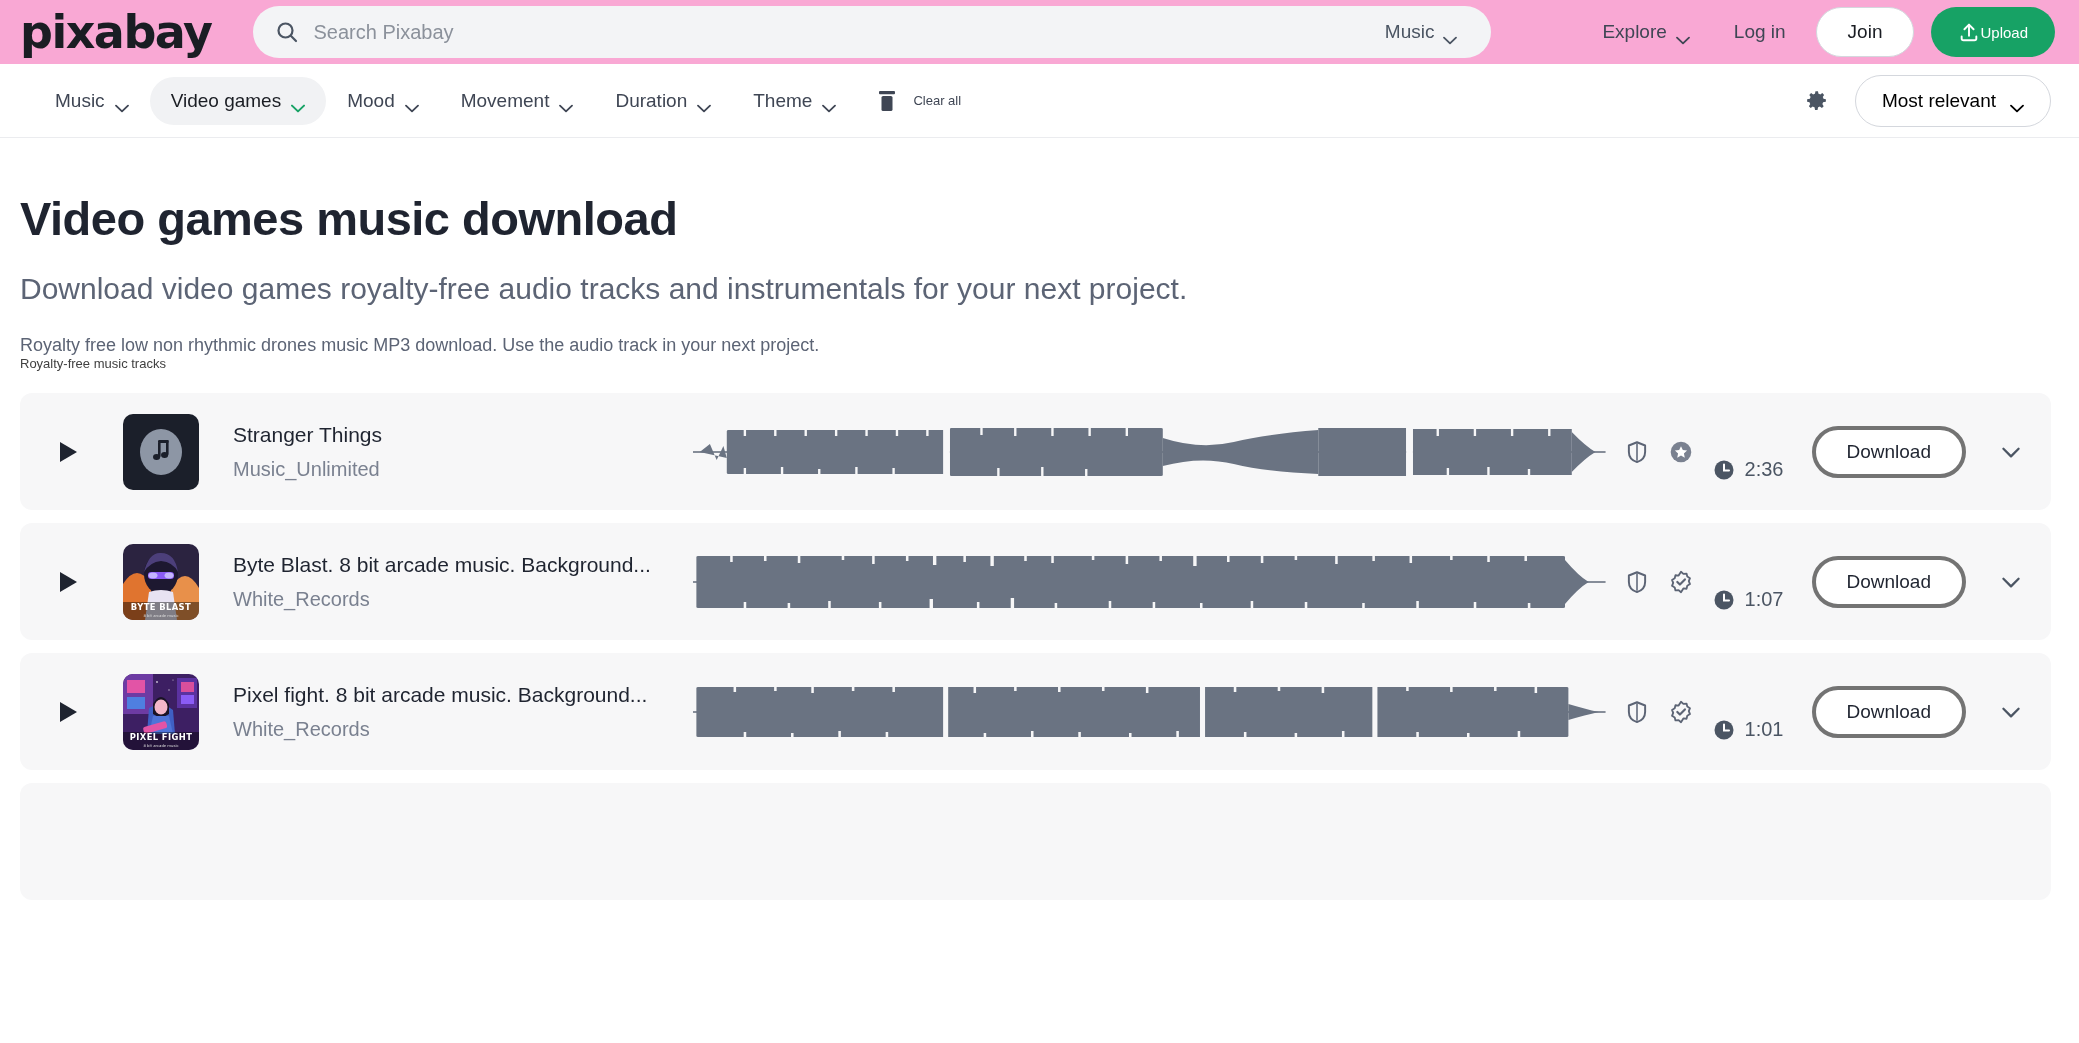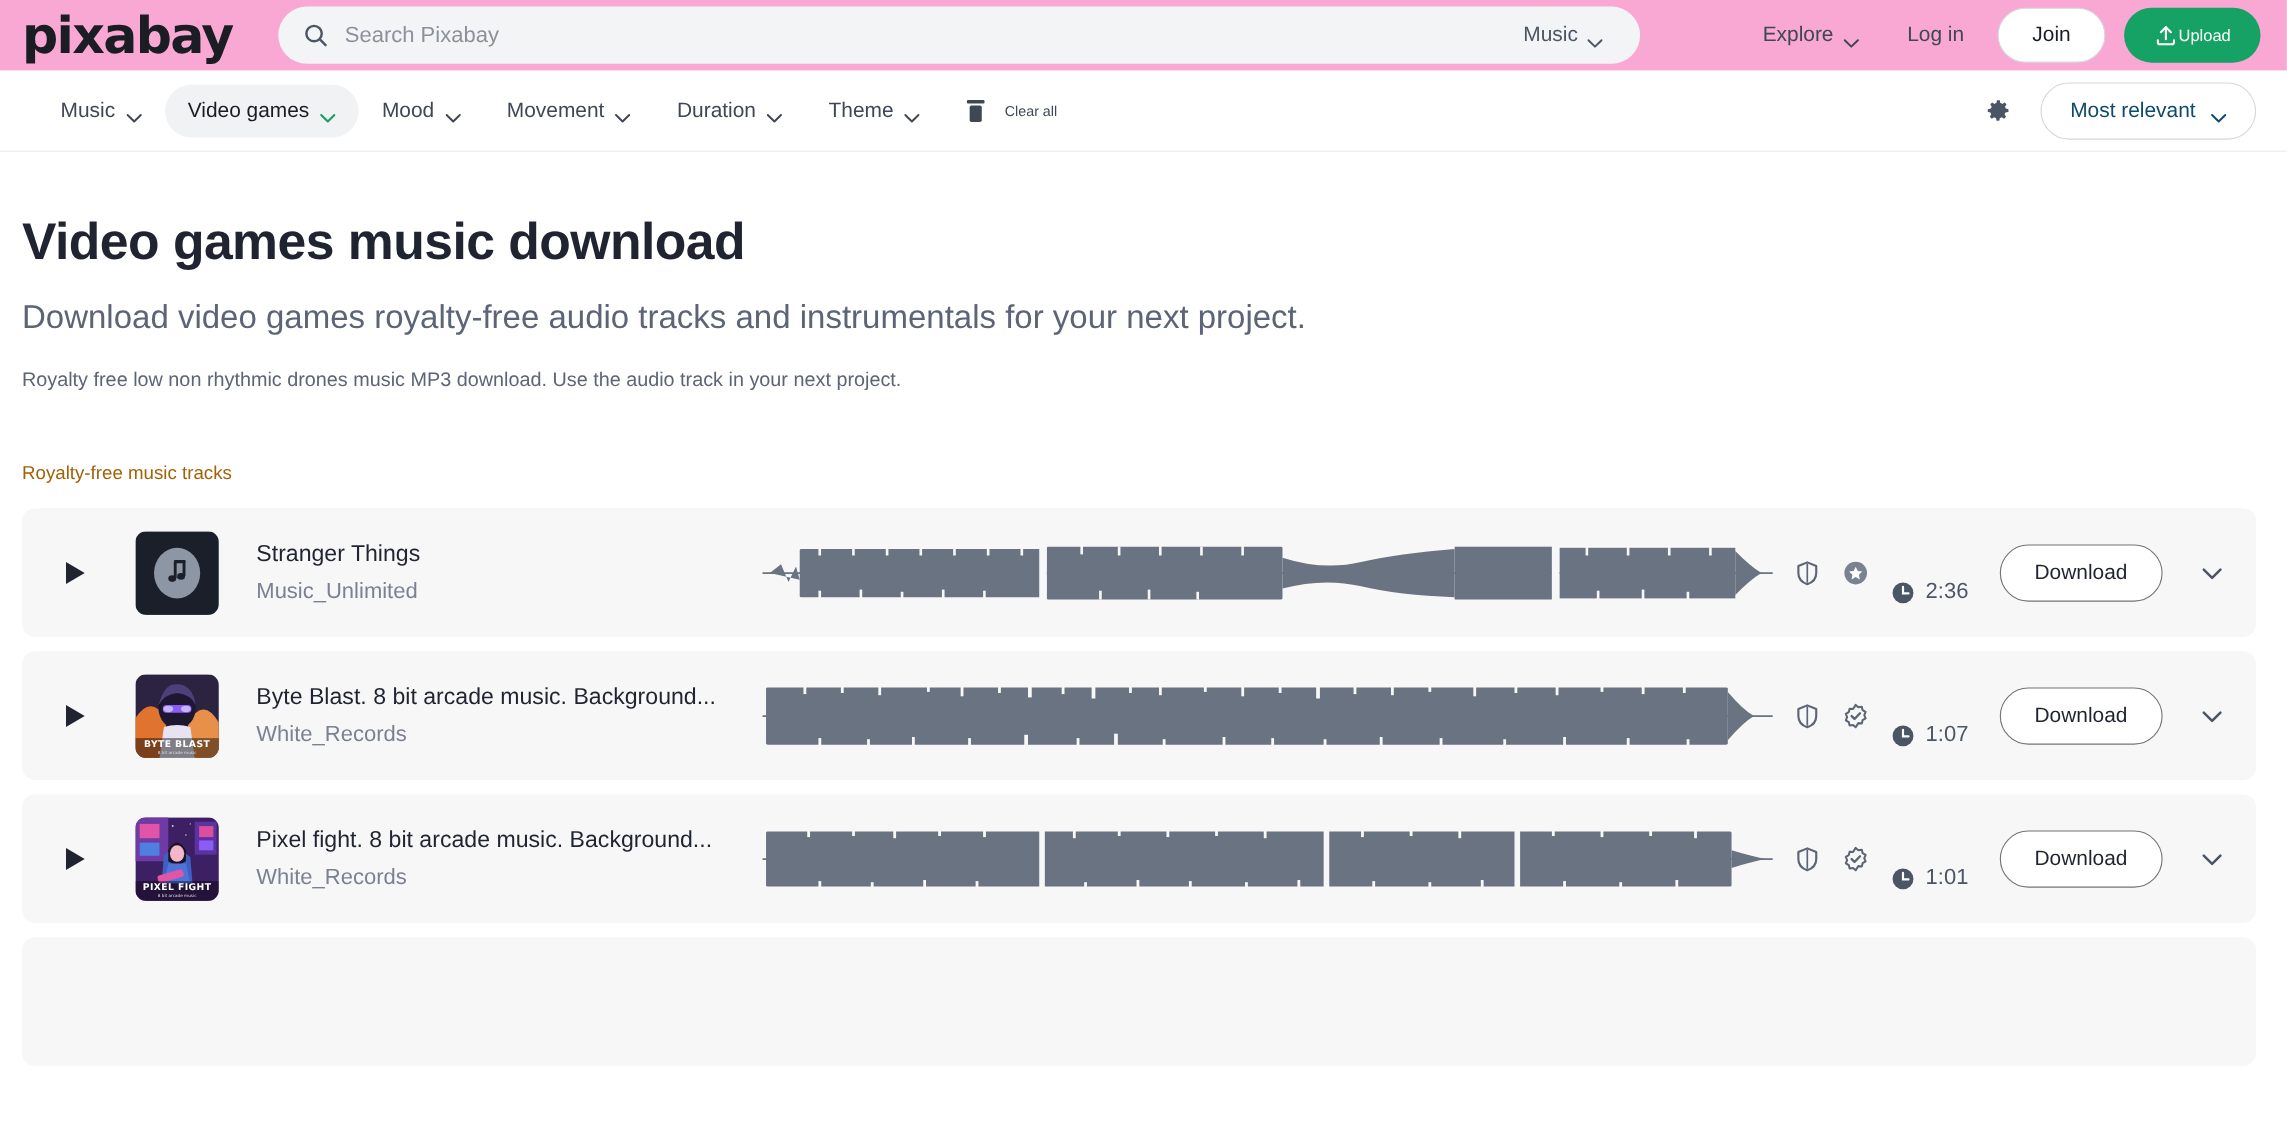--- a/index.html
+++ b/index.html
@@ -85,36 +85,36 @@
     display: flex; align-items: center; gap: 16px;
     font-size: 13px; color: #3f4654; cursor: pointer;
     margin-left: 20px; white-space: nowrap;
   }
   .fb-right { margin-left: auto; display: flex; align-items: center; gap: 26px; }
   .gear { width: 25px; height: 25px; color: #4b5563; cursor: pointer; }
   .sortbtn {
     border: 1px solid #d4d7dd; border-radius: 26px;
     height: 52px; padding: 0 26px;
     display: flex; align-items: center; gap: 14px;
-    font-size: 19px; color: #0c4a6e; background: #fff; cursor: pointer;
+    font-size: 19px; color: #000000; background: #fff; cursor: pointer;
     white-space: nowrap;
   }
 
   
   .main { padding: 55px 28px 0 20px; }
   h1 {
     font-size: 47px; font-weight: 700; color: #1f2430;
     letter-spacing: -0.5px; line-height: 1.1;
   }
   .subtitle {
     font-size: 30px; color: #5c6475; font-weight: 400;
     margin-top: 25px; line-height: 1.25;
   }
   .desc { font-size: 18px; color: #5c6475; margin-top: 28px; }
-  .sectionlabel { font-size: 17px; color: #a16207; margin-top: 64px; }
+  .sectionlabel { font-size: 13px; color: #404040; }
 
   
   .tracks { margin-top: 22px; }
   .track {
     background: #f7f7f8; border-radius: 12px;
     height: 117px; margin-bottom: 13px;
     display: flex; align-items: center;
     padding: 0 27px 0 40px;
   }
   .playbtn {
@@ -146,21 +146,21 @@
   .wave svg { display: block; width: 100%; height: 100%; }
   .right {
     display: flex; align-items: center; flex: 0 0 auto; margin-left: 18px;
   }
   .ic { width: 26px; height: 26px; color: #5c6475; margin-right: 18px; cursor: pointer; }
   .dur {
     display: flex; align-items: center; gap: 9px;
     font-size: 20px; color: #4b5563; margin-right: 28px; white-space: nowrap; margin-top: 36px;
   }
   .dlbtn {
-    border: 1px solid #737373; border-radius: 26px;
+    border: 4px solid #737373; border-radius: 26px;
     height: 52px; padding: 0 31px; background: #fff;
     font-size: 19px; color: #1f2430; cursor: pointer;
     display: flex; align-items: center; white-space: nowrap;
   }
   .rowchev { width: 26px; height: 26px; color: #4b5563; margin-left: 32px; cursor: pointer; }
 </style>
 </head>
 <body>
 
 <div class="header">

